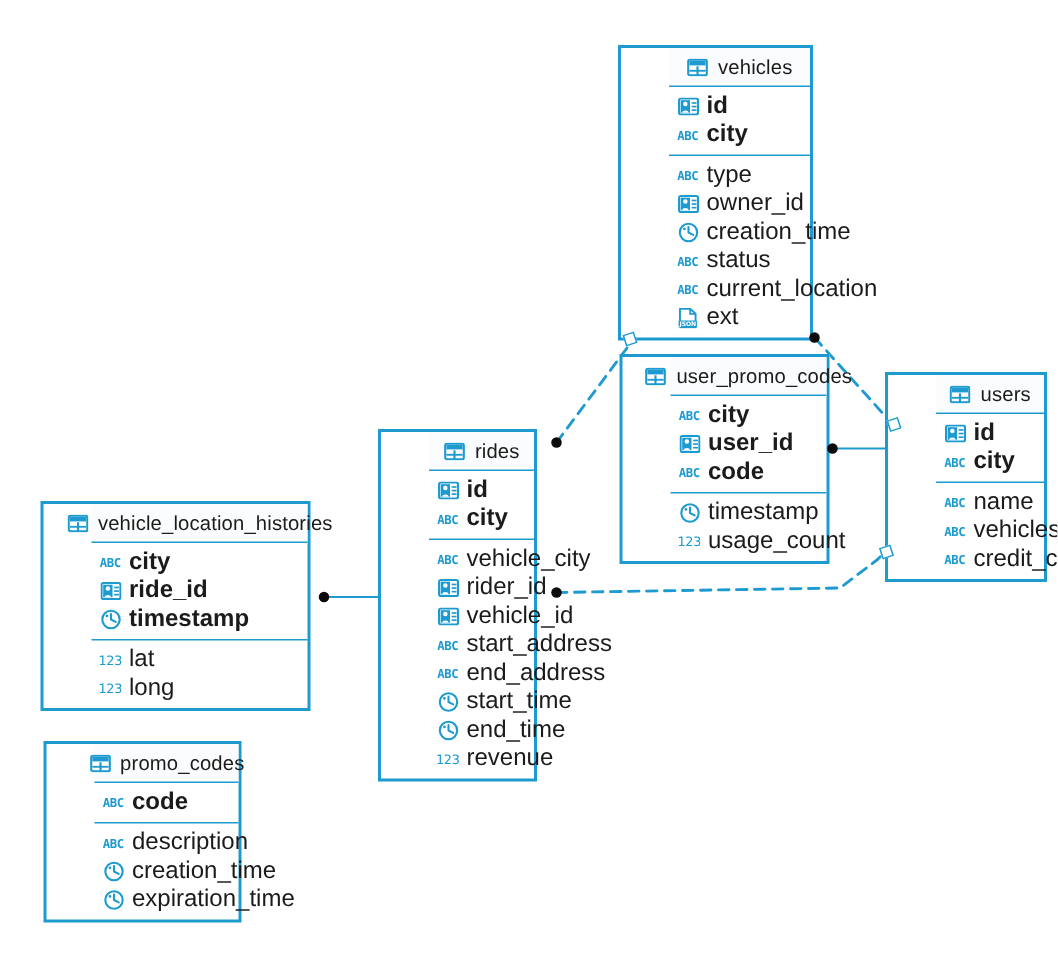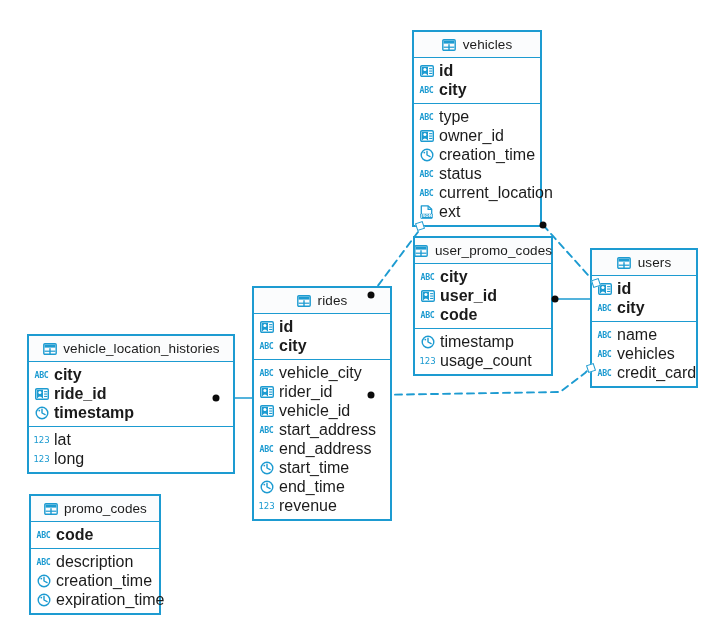--- a/index.html
+++ b/index.html
@@ -24,20 +24,21 @@
     height: 636px;
     pointer-events: none;
   }
 
   
   .table-box {
     position: absolute;
     box-sizing: border-box;
     border: 2px solid #1d9bd1;
     background: #ffffff;
+    padding-left: 32px;
   }
   .table-header {
     box-sizing: border-box;
     height: 26px;
     background: #fbfcfd;
     border-bottom: 1px solid #1d9bd1;
     display: flex;
     align-items: center;
     justify-content: center;
     gap: 6px;
@@ -334,21 +335,21 @@
           <div class="field-row">
             <span class="ic">
               <svg width="15" height="10" viewBox="0 0 15 10">
                 <text x="7.5" y="8.2" font-family="DejaVu Sans, sans-serif" font-size="8.6" fill="#1d9bd1" text-anchor="middle" letter-spacing="-0.2">123</text>
               </svg>
             </span>
             <span class="field-label">usage_count</span>
           </div>
         </div>
       </div>
-      <div class="table-box" style="left: 252px; top: 286px; width: 140px;">
+      <div class="table-box" style="left: 252px; top: 286px; width: 106px;">
         <div class="table-header">
           <span class="ic">
             <svg width="14" height="12" viewBox="0 0 14 12">
               <rect x="0.8" y="0.8" width="12.4" height="10.4" rx="1" fill="none" stroke="#1d9bd1" stroke-width="1.4"></rect>
               <rect x="1.6" y="1.6" width="10.8" height="3" fill="#1d9bd1"></rect>
               <rect x="6.3" y="5.2" width="1.4" height="6" fill="#1d9bd1"></rect>
               <rect x="1.6" y="7.6" width="10.8" height="1.2" fill="#1d9bd1"></rect>
             </svg>
           </span>
           <span class="table-title">rides</span>
@@ -453,21 +454,21 @@
           <div class="field-row">
             <span class="ic">
               <svg width="15" height="10" viewBox="0 0 15 10">
                 <text x="7.5" y="8.2" font-family="DejaVu Sans, sans-serif" font-size="8.6" fill="#1d9bd1" text-anchor="middle" letter-spacing="-0.2">123</text>
               </svg>
             </span>
             <span class="field-label">revenue</span>
           </div>
         </div>
       </div>
-      <div class="table-box" style="left: 27px; top: 334px; width: 208px;">
+      <div class="table-box" style="left: 27px; top: 334px; width: 180px;">
         <div class="table-header">
           <span class="ic">
             <svg width="14" height="12" viewBox="0 0 14 12">
               <rect x="0.8" y="0.8" width="12.4" height="10.4" rx="1" fill="none" stroke="#1d9bd1" stroke-width="1.4"></rect>
               <rect x="1.6" y="1.6" width="10.8" height="3" fill="#1d9bd1"></rect>
               <rect x="6.3" y="5.2" width="1.4" height="6" fill="#1d9bd1"></rect>
               <rect x="1.6" y="7.6" width="10.8" height="1.2" fill="#1d9bd1"></rect>
             </svg>
           </span>
           <span class="table-title">vehicle_location_histories</span>

